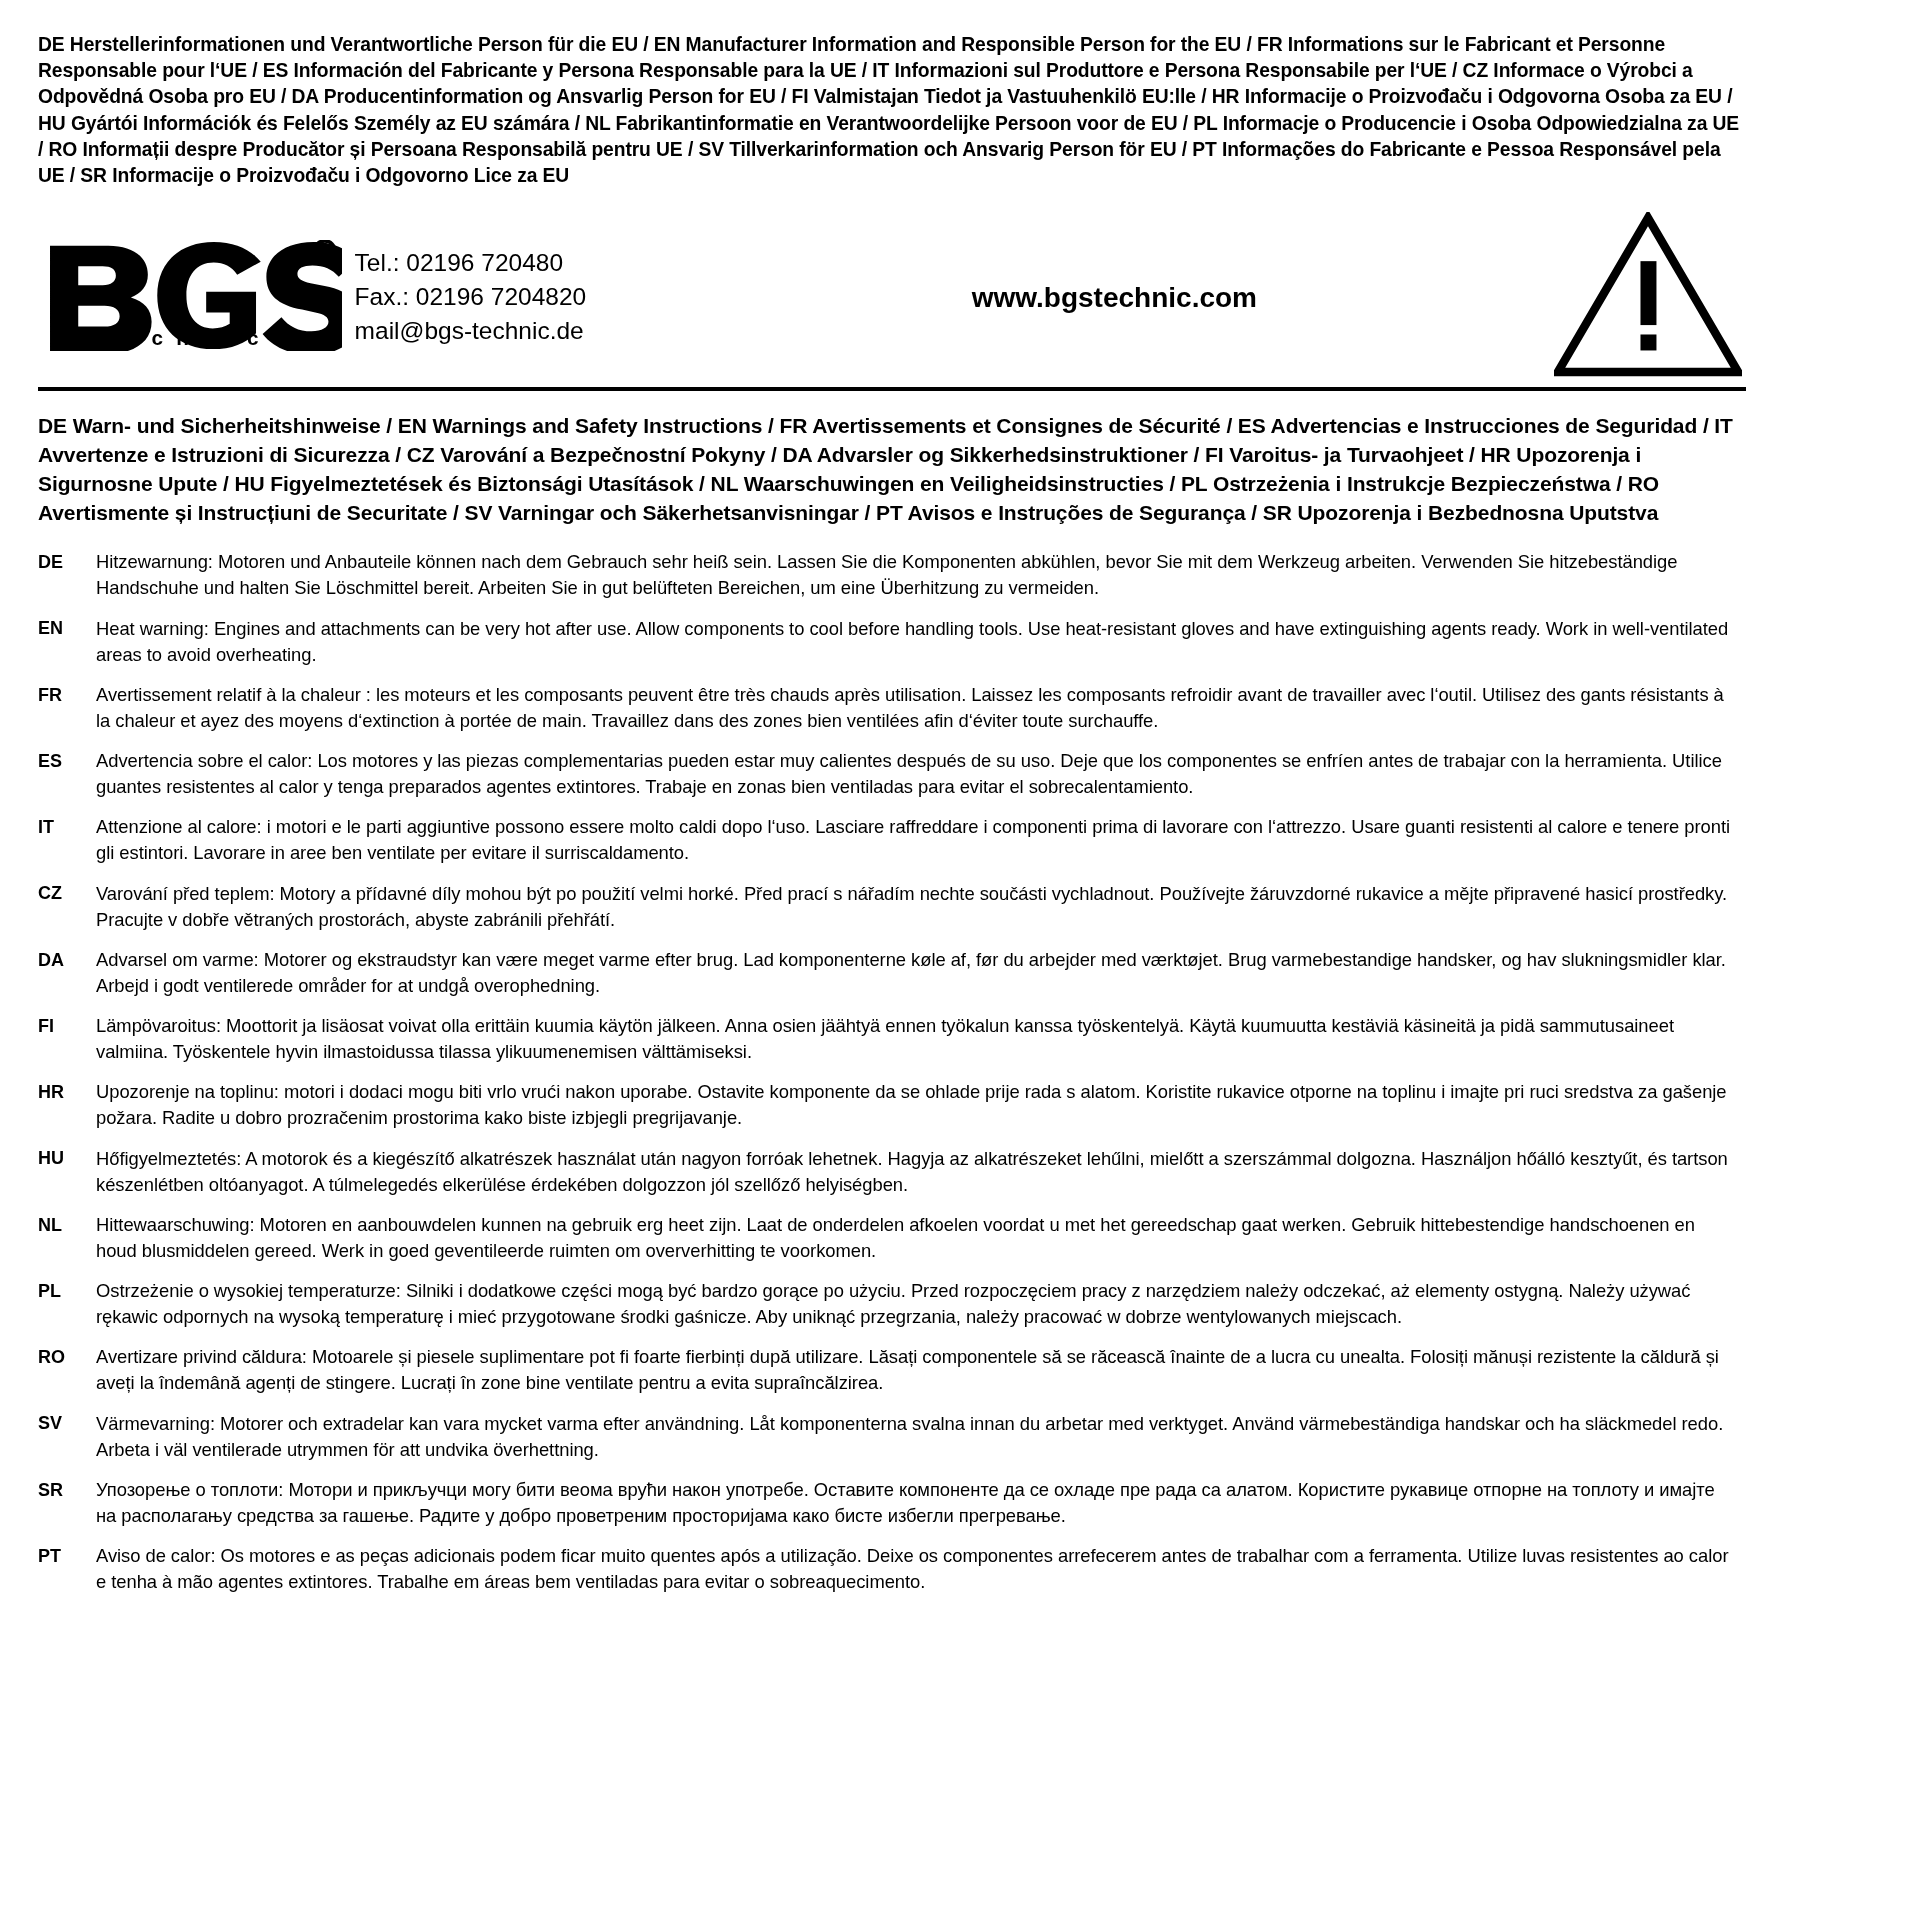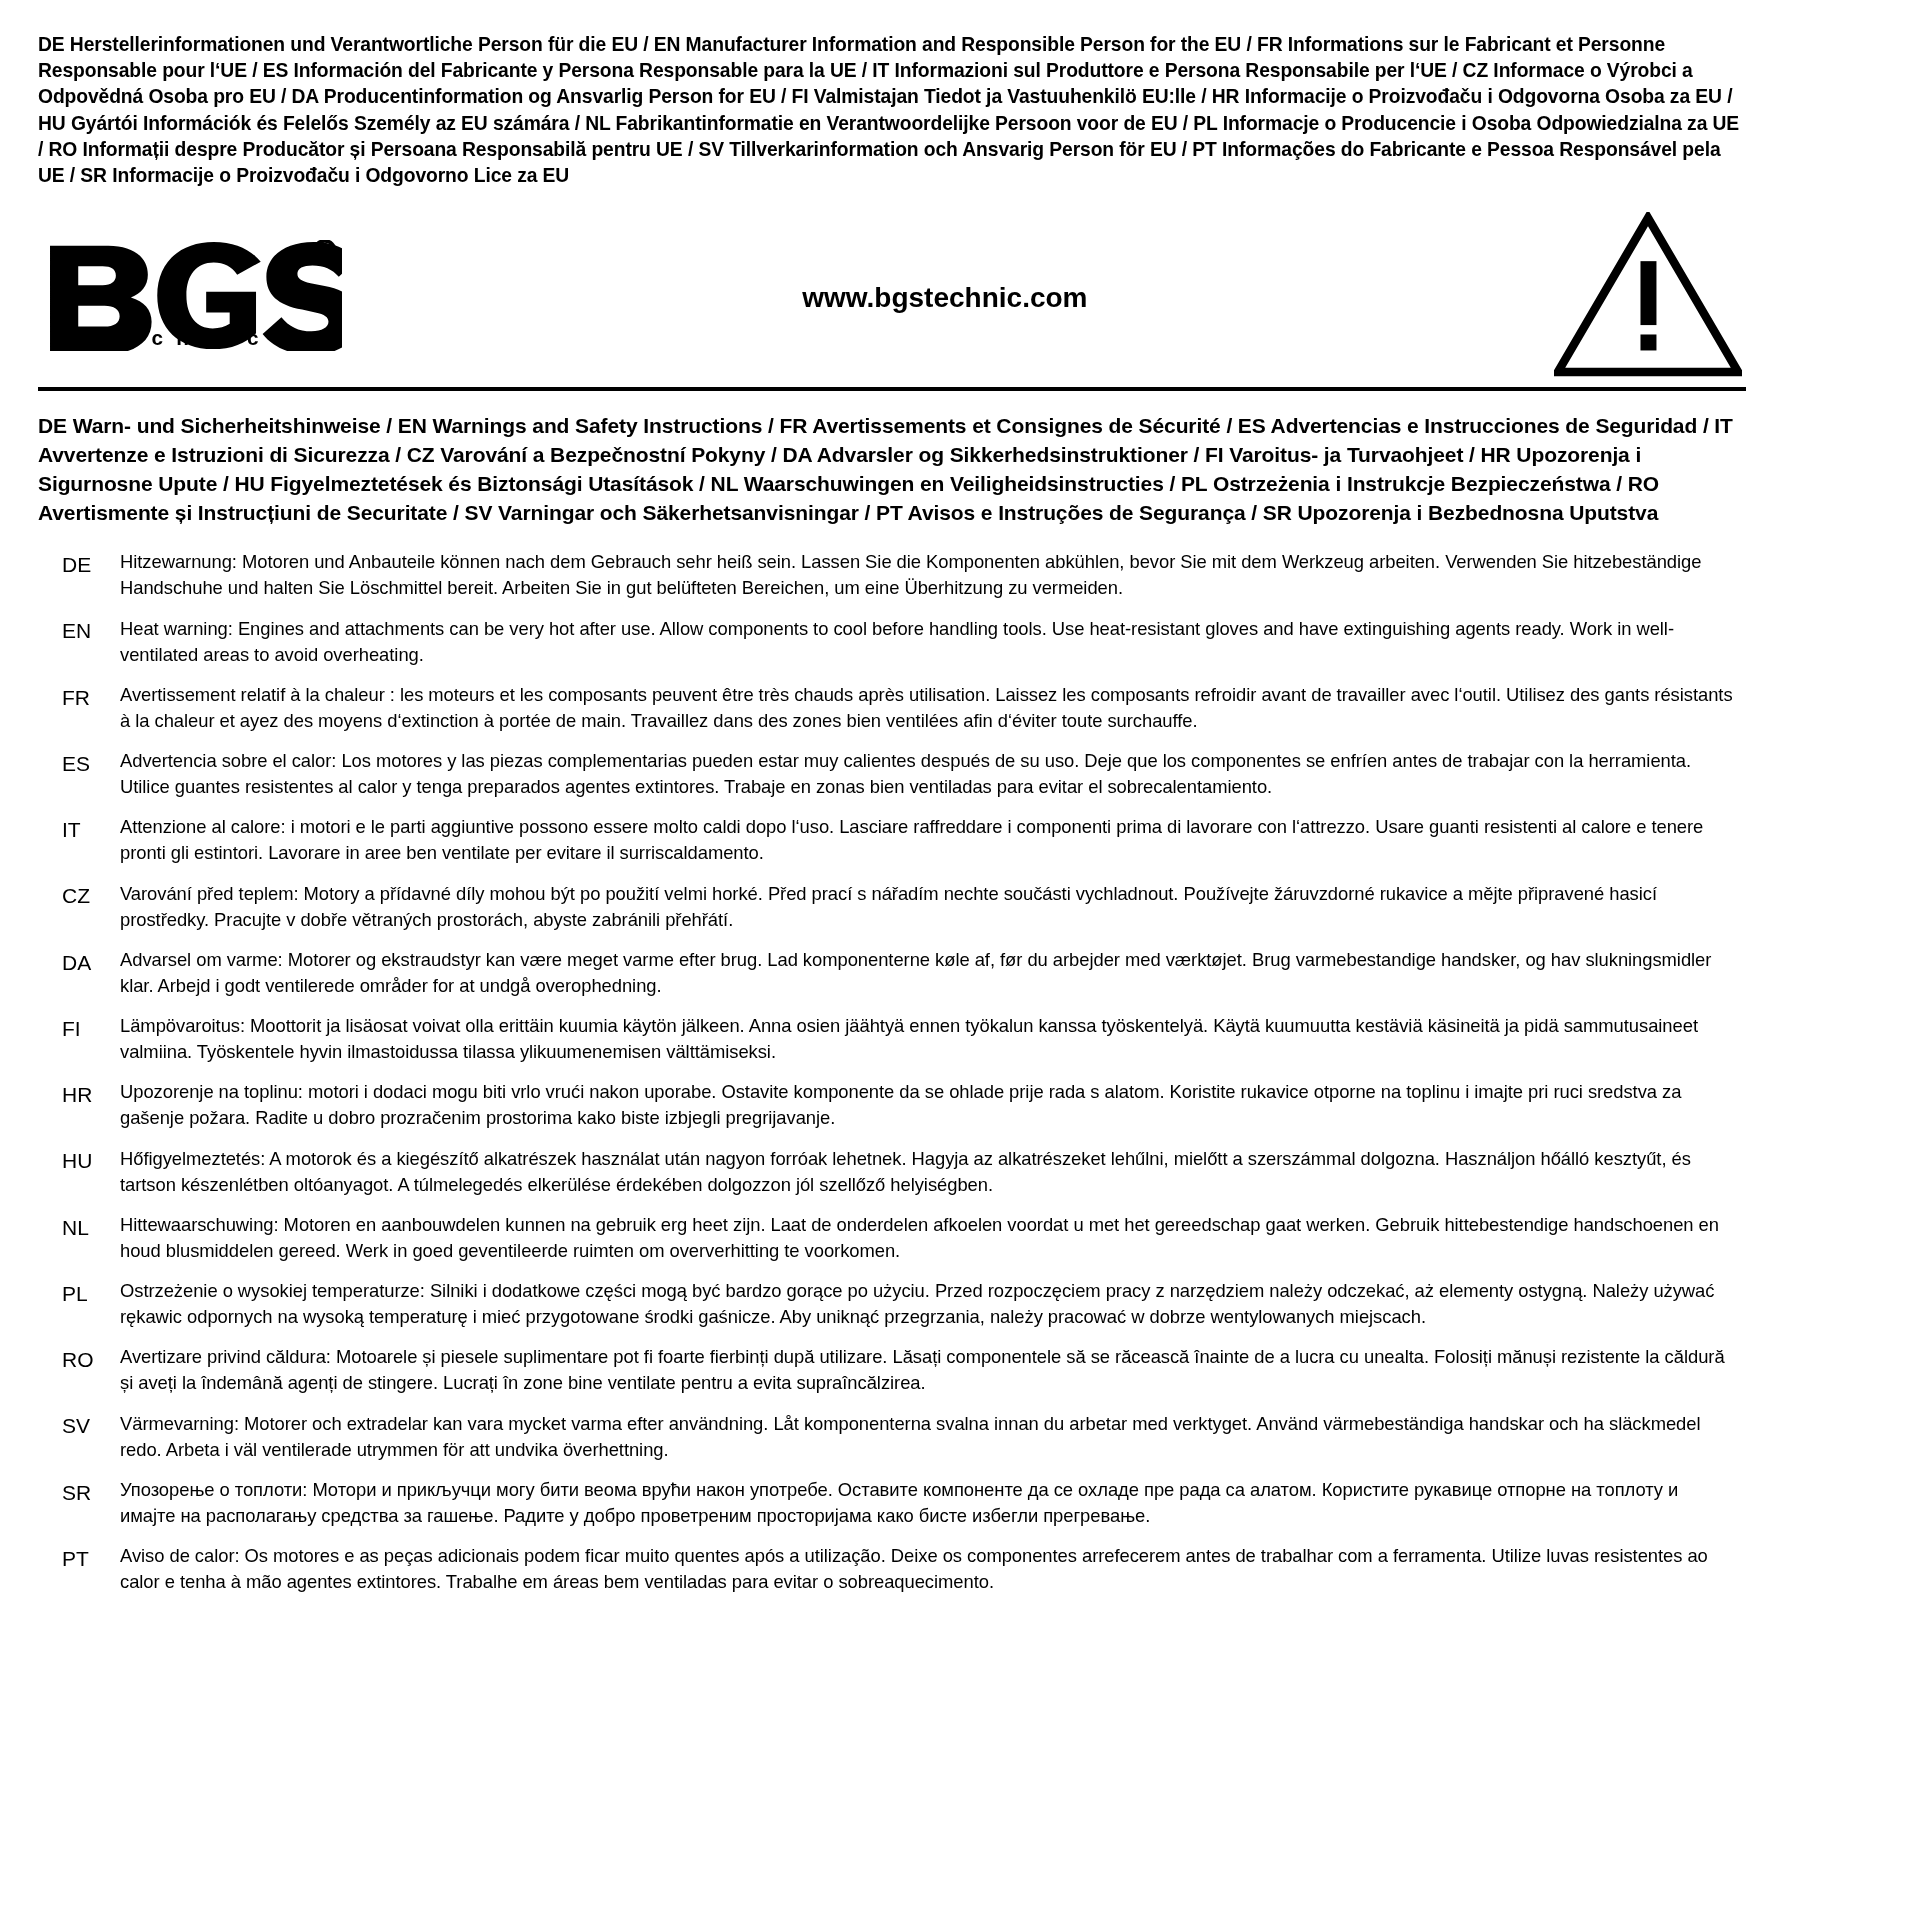--- a/index.html
+++ b/index.html
@@ -82,25 +82,24 @@
   }
 
   
   .lang-row {
     display: flex;
     align-items: flex-start;
     margin-bottom: 14px;
   }
   .lang-code {
     flex: 0 0 58px;
-    font-size: 21px;
-    font-weight: normal;
+    font-size: 18px;
+    font-weight: bold;
     line-height: 1.4;
     padding-top: 0.9px;
-    margin-left: 24px;
   }
   .lang-text {
     flex: 1 1 auto;
     font-size: 18.4px;
     line-height: 1.42;
     letter-spacing: -0.05px;
     text-align: left;
     padding-right: 7.5px;
   }
 </style>
@@ -130,20 +129,25 @@
                    l-15 -3 c-10 -2 -14 -5 -14 -10 c0 -6 6 -9 16 -9 c12 0 21 4 28 12 l20 -18 C320 8 305 2 286 2 Z"></path>
 
           <circle cx="298" cy="12" r="11" fill="none" stroke="#000" stroke-width="4"></circle>
           <text x="298" y="18" font-size="14" font-family="Liberation Sans, sans-serif" text-anchor="middle">R</text>
         </g>
         <text x="66" y="112" font-size="22" font-weight="bold" letter-spacing="4" font-family="Liberation Sans, sans-serif" fill="#000">t e c h n i c</text>
       </svg>
     </div>
 
 
+    <div class="contact">
+      <div>Tel.: 02196 720480</div>
+      <div>Fax.: 02196 7204820</div>
+      <div>mail@bgs-technic.de</div>
+    </div>
 
     <div class="web">www.bgstechnic.com</div>
 
     <div class="warn-tri">
       <svg width="188" height="166" viewBox="0 0 200 176" aria-hidden="true">
         <path d="M100 6 L196 170 H4 Z" fill="none" stroke="#000" stroke-width="9"></path>
         <rect x="92" y="52" width="17" height="68" fill="#000"></rect>
         <rect x="92" y="130" width="17" height="17" fill="#000"></rect>
       </svg>
     </div>

